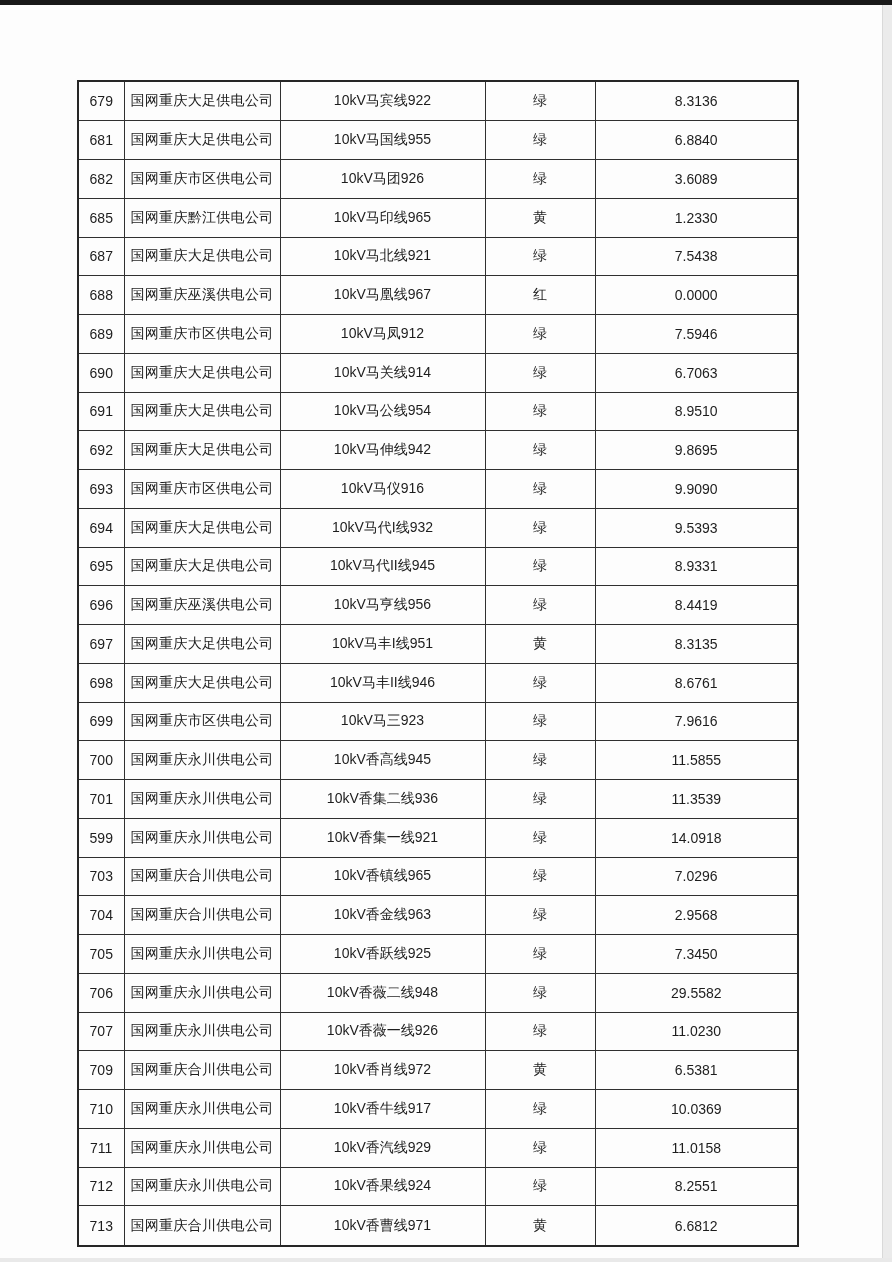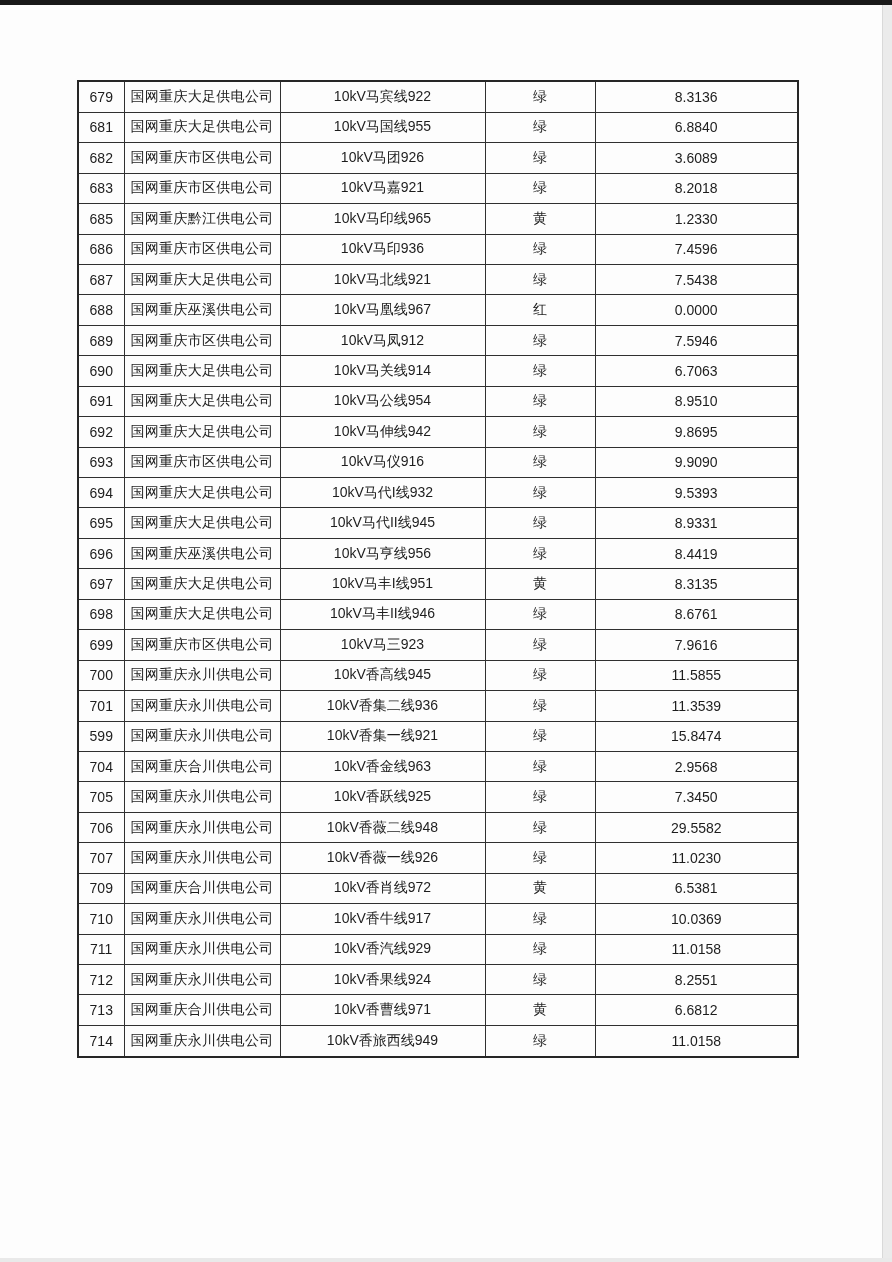--- a/index.html
+++ b/index.html
@@ -18,21 +18,21 @@
     position: absolute; top: 5px; right: 0; bottom: 0; width: 9px;
     background: #ebebeb;
     border-left: 1px solid #d9d9d9;
   }
   .bottom-edge-shade {
     position: absolute; left: 0; right: 0; bottom: 0; height: 4px;
     background: #e9e9e9;
   }
   table.data-table {
     position: absolute; left: 77px; top: 80px;
-    width: 720px; height: 978px;
+    width: 720px; height: 1167px;
     border-collapse: collapse;
     table-layout: fixed;
     border: 2px solid #262626;
   }
   table.data-table td {
     border: 1.6px solid #303030;
     text-align: center;
     vertical-align: middle;
     font-size: 14px;
     color: #1d1d1d;
@@ -77,39 +77,25 @@
     <td class="col-value">6.8840</td>
   </tr>
       <tr class="data-row">
     <td class="col-index">682</td>
     <td class="col-company">国网重庆市区供电公司</td>
     <td class="col-line">10kV马团926</td>
     <td class="col-status">绿</td>
     <td class="col-value">3.6089</td>
   </tr>
       <tr class="data-row">
-    <td class="col-index">683</td>
-    <td class="col-company">国网重庆市区供电公司</td>
-    <td class="col-line">10kV马嘉921</td>
-    <td class="col-status">绿</td>
-    <td class="col-value">8.2018</td>
-  </tr>
-      <tr class="data-row">
     <td class="col-index">685</td>
     <td class="col-company">国网重庆黔江供电公司</td>
     <td class="col-line">10kV马印线965</td>
     <td class="col-status">黄</td>
     <td class="col-value">1.2330</td>
-  </tr>
-      <tr class="data-row">
-    <td class="col-index">686</td>
-    <td class="col-company">国网重庆市区供电公司</td>
-    <td class="col-line">10kV马印936</td>
-    <td class="col-status">绿</td>
-    <td class="col-value">7.4596</td>
   </tr>
       <tr class="data-row">
     <td class="col-index">687</td>
     <td class="col-company">国网重庆大足供电公司</td>
     <td class="col-line">10kV马北线921</td>
     <td class="col-status">绿</td>
     <td class="col-value">7.5438</td>
   </tr>
       <tr class="data-row">
     <td class="col-index">688</td>
@@ -207,21 +193,28 @@
     <td class="col-company">国网重庆永川供电公司</td>
     <td class="col-line">10kV香集二线936</td>
     <td class="col-status">绿</td>
     <td class="col-value">11.3539</td>
   </tr>
       <tr class="data-row">
     <td class="col-index">599</td>
     <td class="col-company">国网重庆永川供电公司</td>
     <td class="col-line">10kV香集一线921</td>
     <td class="col-status">绿</td>
-    <td class="col-value">15.8474</td>
+    <td class="col-value">14.0918</td>
+  </tr>
+      <tr class="data-row">
+    <td class="col-index">703</td>
+    <td class="col-company">国网重庆合川供电公司</td>
+    <td class="col-line">10kV香镇线965</td>
+    <td class="col-status">绿</td>
+    <td class="col-value">7.0296</td>
   </tr>
       <tr class="data-row">
     <td class="col-index">704</td>
     <td class="col-company">国网重庆合川供电公司</td>
     <td class="col-line">10kV香金线963</td>
     <td class="col-status">绿</td>
     <td class="col-value">2.9568</td>
   </tr>
       <tr class="data-row">
     <td class="col-index">705</td>
@@ -271,22 +264,15 @@
     <td class="col-line">10kV香果线924</td>
     <td class="col-status">绿</td>
     <td class="col-value">8.2551</td>
   </tr>
       <tr class="data-row">
     <td class="col-index">713</td>
     <td class="col-company">国网重庆合川供电公司</td>
     <td class="col-line">10kV香曹线971</td>
     <td class="col-status">黄</td>
     <td class="col-value">6.6812</td>
-  </tr>
-      <tr class="data-row">
-    <td class="col-index">714</td>
-    <td class="col-company">国网重庆永川供电公司</td>
-    <td class="col-line">10kV香旅西线949</td>
-    <td class="col-status">绿</td>
-    <td class="col-value">11.0158</td>
   </tr>
     </tbody>
 </table>
 
 </body></html>

